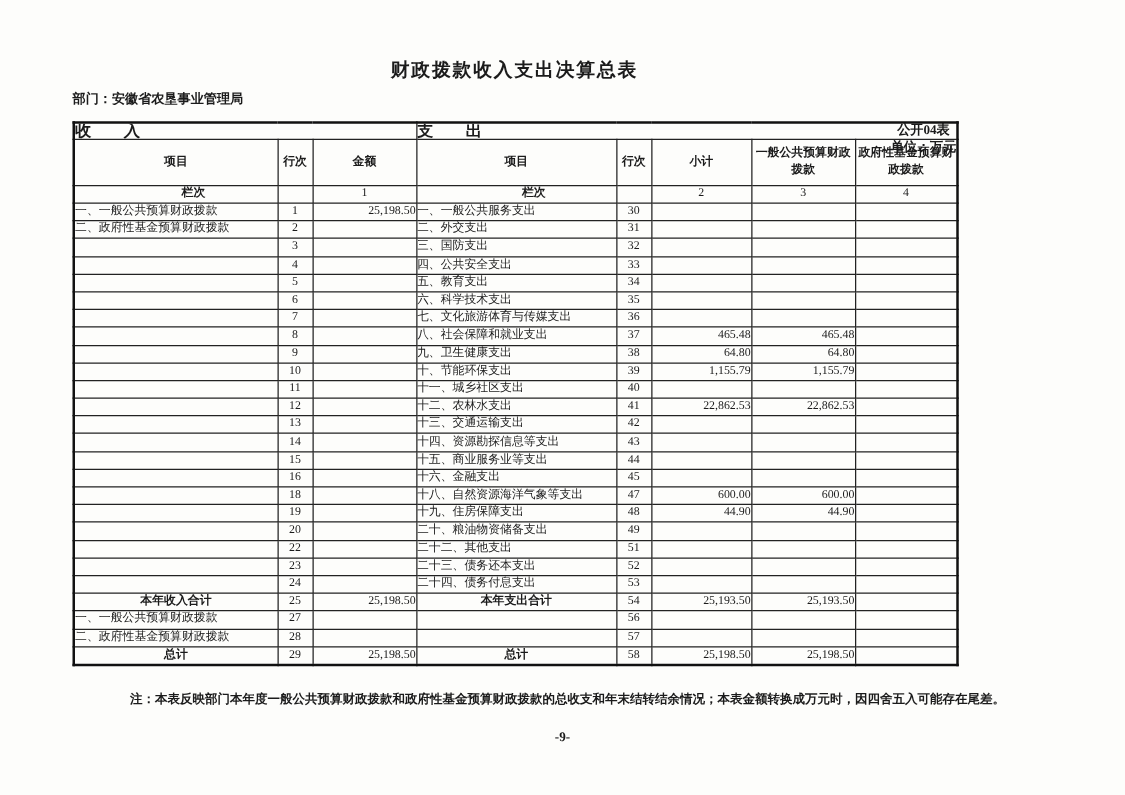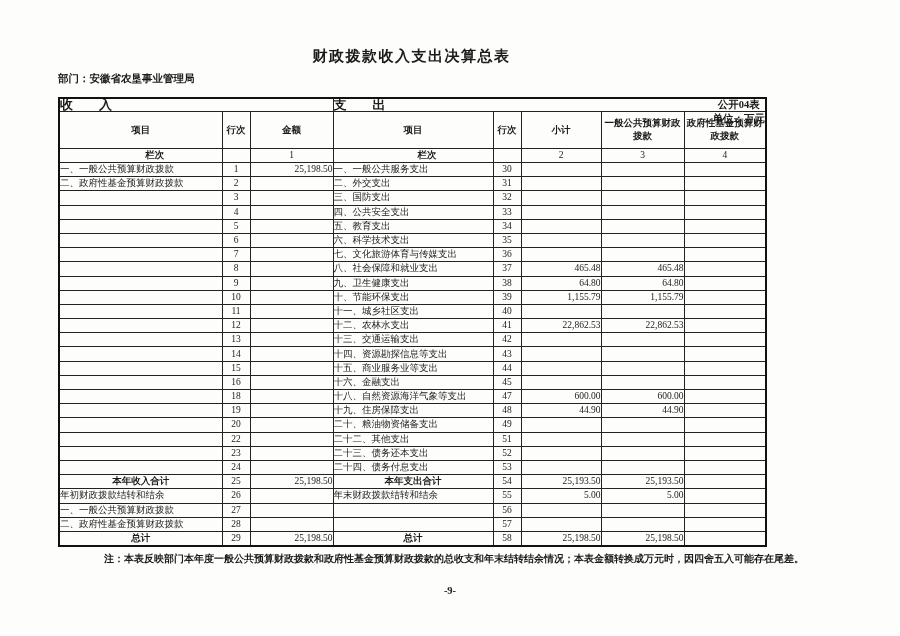--- a/index.html
+++ b/index.html
@@ -327,30 +327,20 @@
           <td class="total">本年收入合计</td>
           <td class="line">25</td>
           <td class="num">25,198.50</td>
           <td class="total">本年支出合计</td>
           <td class="line">54</td>
           <td class="num">25,193.50</td>
           <td class="num">25,193.50</td>
           <td class="num"></td>
         </tr>
         <tr>
-          <td class="item">年初财政拨款结转和结余</td>
-          <td class="line">26</td>
-          <td class="num"></td>
-          <td class="item">年末财政拨款结转和结余</td>
-          <td class="line">55</td>
-          <td class="num">5.00</td>
-          <td class="num">5.00</td>
-          <td class="num"></td>
-        </tr>
-        <tr>
           <td class="item">一、一般公共预算财政拨款</td>
           <td class="line">27</td>
           <td class="num"></td>
           <td class="item"></td>
           <td class="line">56</td>
           <td class="num"></td>
           <td class="num"></td>
           <td class="num"></td>
         </tr>
         <tr>

